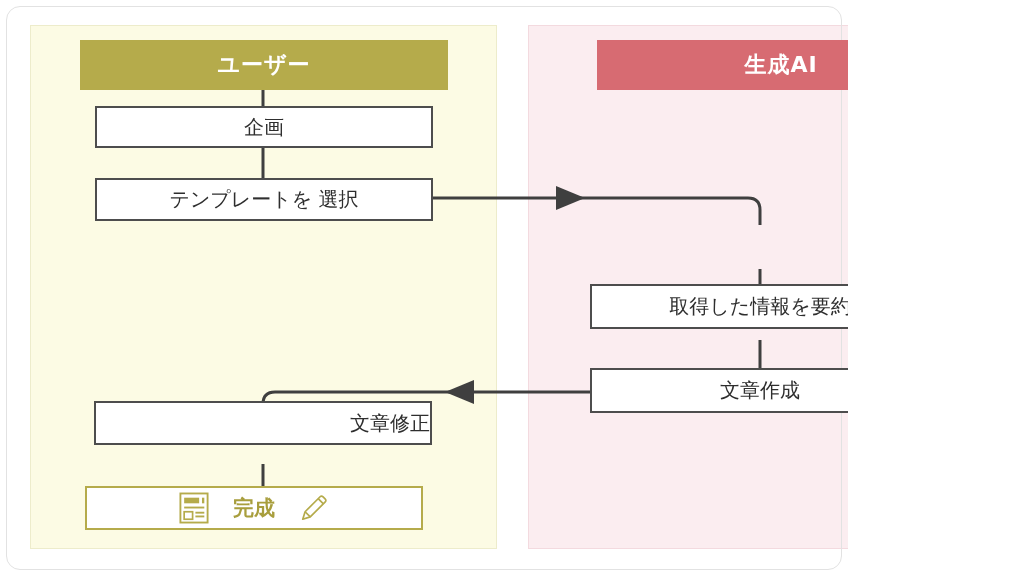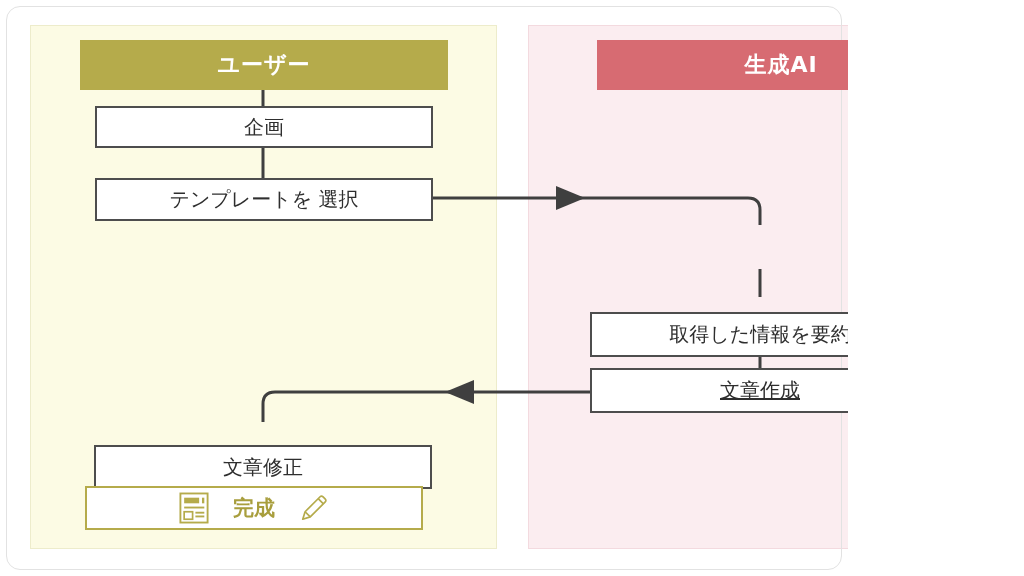--- a/index.html
+++ b/index.html
@@ -41,23 +41,23 @@
     position: absolute;
     background: #ffffff;
     border: 2px solid #4D4D4D;
     display: flex; align-items: center; justify-content: center;
     font-size: 20px; color: #2E2E2E;
     z-index: 3;
   }
   #box-plan      { left: 95px;  top: 106px; width: 338px; height: 42px; }
   #box-template  { left: 95px;  top: 178px; width: 338px; height: 43px; }
   #box-search    { left: 590px; top: 224px; width: 340px; height: 46px; }
-  #box-summarize { left: 590px; top: 312px; width: 340px; height: 45px; }
-  #box-write     { left: 590px; top: 368px; width: 340px; height: 45px; text-decoration: underline; }
-  #box-revise    { left: 94px;  top: 445px; width: 338px; height: 44px; }
+  #box-summarize { left: 590px; top: 284px; width: 340px; height: 45px; }
+  #box-write     { left: 590px; top: 368px; width: 340px; height: 45px; }
+  #box-revise    { left: 94px;  top: 401px; width: 338px; height: 44px; justify-content: flex-end; }
   #box-done {
     left: 85px; top: 486px; width: 338px; height: 44px;
     border: 2px solid #B5AB4B;
     color: #A89E3D; font-weight: bold; font-size: 21px;
     gap: 24px;
   }
   #box-done .icon { display: flex; align-items: center; }
   .connectors {
     position: absolute; left: 0; top: 0;
     z-index: 2; pointer-events: none;

